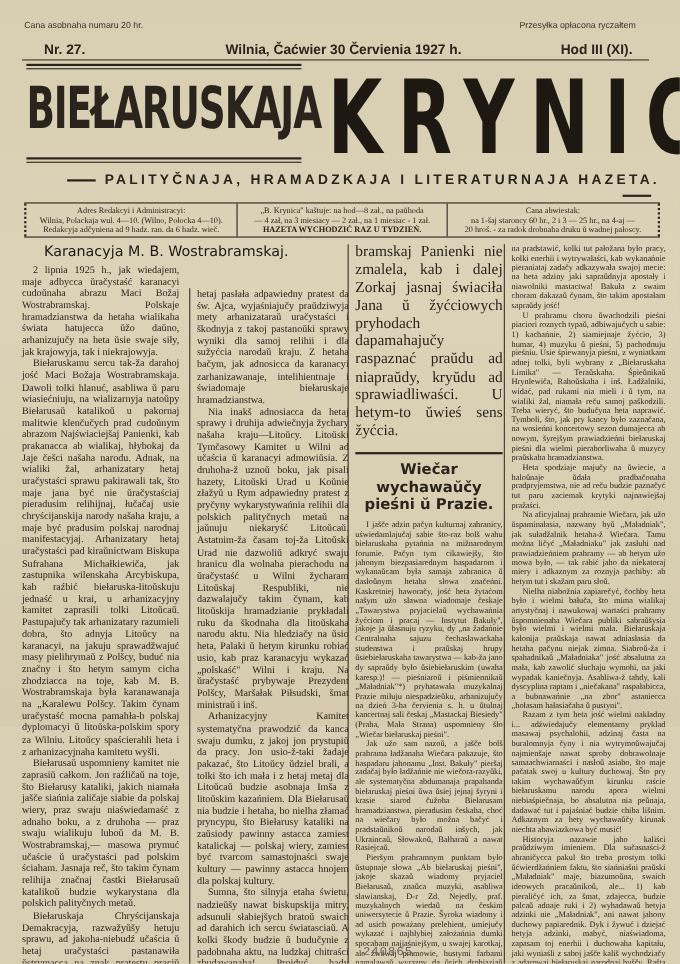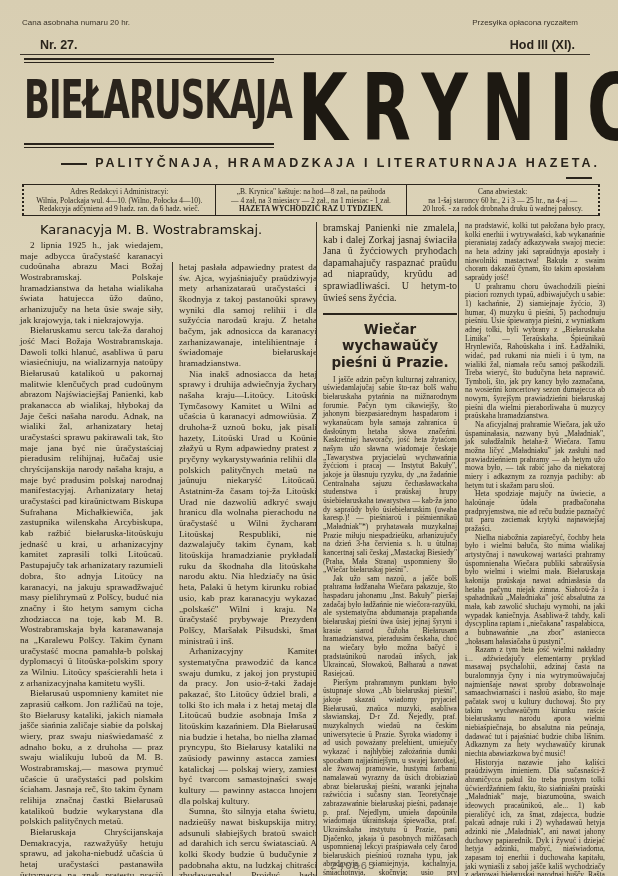--- a/index.html
+++ b/index.html
@@ -20,32 +20,33 @@
   .infobox .cell:first-child{border-left:2px dotted #2a241c;}
   .infobox .cell:last-child{border-right:2px dotted #2a241c;}
   .col{position:absolute;font-size:9.2px;line-height:1.16;text-align:justify;font-family:"Liberation Serif",serif;}
   .c1{left:20px;top:240px;width:143px;}
   .c2{left:172px;top:240px;width:138px;border-left:1px solid #3a3328;padding-left:6px;}
   .c3{left:316px;top:222px;width:134px;border-left:1px solid #3a3328;padding-left:6px;font-size:7.6px;line-height:1.14;}
   .c4{left:458px;top:222px;width:140px;border-left:1px solid #3a3328;padding-left:6px;font-size:7.6px;line-height:1.14;}
   .headline1{position:absolute;left:40px;top:222px;font-family:"DejaVu Sans",sans-serif;font-size:13px;font-weight:normal;color:#1d1912;white-space:nowrap;}
   p{margin:0;text-indent:10px;}
   .h2{font-family:"DejaVu Sans",sans-serif;font-weight:bold;font-size:13.5px;line-height:1.2;text-align:center;margin:10px 0 6px;border-top:2px solid #2a241c;padding-top:6px;}
-  .c3 .lead{font-size:10px;line-height:1.16;}
+  .c3 .lead{font-size:14px;line-height:1.16;}
   .stamp{position:absolute;left:330px;top:860px;font-family:"Liberation Mono",monospace;font-size:11px;color:#6a6358;letter-spacing:1px;}
 </style>
 </head>
 <body>
 
 <div class="page">
   <div class="topline l">Cana asobnaha numaru 20 hr.</div>
   <div class="topline r">Przesyłka opłacona ryczałtem</div>
 
   <div class="dateline">
     <span style="left:20px">Nr. 27.</span>
+    <span style="left:185px">Wilnia, Čaćwier 30 Červienia 1927 h.</span>
     <span style="right:15px">Hod III (XI).</span>
   </div>
 
   <div class="mast-left">
     <div class="rule2"></div>
     <div class="biel">BIEŁARUSKAJA</div>
     <div class="rule2" style="margin-top:18px"></div>
   </div>
   <div class="krynica">KRYNICA</div>
 
@@ -91,22 +92,22 @@
     <div class="h2">Wiečar wychawaŭčy pieśni ŭ Prazie.</div>
     <p>I jašče adzin pačyn kulturnaj zahranicy, uświedamlajučaj sabie što-raz bolš wahu biełaruskaha pytańnia na mižnarodnym forumie. Pačyn tym cikawiejšy, što jahonym biezpasiarednym haspadarom i wykanaŭcam była samaja zahranica ŭ dasłoŭnym hetaha słowa značeńni. Kaskretniej haworačy, jość heta žytaćom našym užo sławna wiadomaje českaje „Tawarystwa pryjacielaŭ wychawańnia žyćciom i pracaj — Instytut Bakuły", jakoje ja ŭłasnuju ryzyku, dy „na žadańnie Centralnaha sajuzu čechasławackaha studenstwa i praŭskaj hrupy ŭsiebiełaruskaha tawarystwa — kab-ža jano dy sapraŭdy było ŭsiebiełaruskim (uwaha karesp.)! — pieśniaroŭ i piśmiennikaŭ „Maładniak"*) pryhatawała muzykalnaj Prazie miłuju niespadzieŭku, arhanizujučy na dzień 3-ha červienia s. h. u ŭtulnaj kancertnaj sali českaj „Mastackaj Biesiedy" (Praha, Mała Strana) uspomnieny šło „Wiečar biełaruskaj pieśni".</p>
     <p>Jak užo sam nazoŭ, a jašče bolš prahrama ładžanaha Wiečara pakazuje, što haspadaru jahonamu „Inst. Bakuły" pieršaj zadačaj było ładžańnie nie wiečora-razyŭki, ale systematyčna abdumanaja prapahanda biełaruskaj pieśni ŭwa ŭsiej jejnaj šyryni i krasie siarod čužoha Biełarusam hramadzianstwa, pieradusim českaha, choć na wiečary było možna bačyć i pradstaŭnikoŭ narodaŭ inšych, jak Ukraincaŭ, Słowakoŭ, Bałharaŭ a nawat Rasiejcaŭ.</p>
     <p>Pieršym prahramnym punktam było ŭstupnaje słowa „Ab biełaruskaj pieśni", jakoje skazaŭ wiadomy pryjaciel Biełarusaŭ, znaŭca muzyki, asabliwa sławianskaj, D-r Zd. Nejedly, praf. muzykalnych wiedaŭ na českim uniwersytecie ŭ Prazie. Šyroka wiadomy i ad usich poważany prelehient, umiejučy wykazać i najhłybiej założańnia dumki spoсabam najjaśniejšym, u swajej karotkaj, ale žwawaj pramowie, hustymi farbami namalawaŭ wyrazny da ŭsich drobiaziaŭ abraz biełaruskaj pieśni, waranki jejnaha raźwićcia i sučasny stan. Teoretyčnaje zabrazawańnie biełaruskaj pieśni, padanaje p. praf. Nejedlym, umieła dapoŭniła wiadomaja ŭkrainskaja śpiewačka, praf. Ukrainskaha instytutu ŭ Prazie, pani Djačenko, jakaja ŭ pasobnych mižčasach uspomnienaj lekcyi praśpiawała cely čarod biełaruskich pieśnioŭ roznaha typu, jak abradawyja, siamiejnyja, kachalnyja, śmiachotnyja, skočnyja; usio pry artystyčnym akkompańjawańni samoha prelehienta p. praf. Nejedlyha. Dzieła składniejšaha paznańnia asnaŭnych roźnic pamiž charaktaram pieśniaŭ biełaruskaje z adnaho boku, dy rasiejskaje i ŭkrainskaj — z druhoha,—pry kancy lekcyi było praśpiawana po pary pieśnioŭ ukrainskich i rasiejskich.</p>
 
   </div>
 
   <div class="col c4">
     <p style="text-indent:0">na pradstawić, kolki tut pałožana było pracy, kolki enerhii i wytrywałaści, kab wykanańnie pieraniataj zadačy adkazywała swajoj mecie: na heta adziny jaki sapraŭdnyja apostały i niawolniki mastactwa! Bakuła z swaim choram dakazaŭ čynam, što takim apostałam sapraŭdy jość!</p>
     <p>U prahramu choru ŭwachodzili pieśni piaciori roznych typaŭ, adbiwajučych u sabie: 1) kachańnie, 2) siamiejnaje žyćcio, 3) humar, 4) muzyku ŭ pieśni, 5) pachodnuju pieśniu. Usie śpiewanyja pieśni, z wyniatkam adnej tolki, byli wybrany z „Biełaruskaha Limika" — Teraŭskaha. Śpieŭnikaŭ Hrynlewiča, Rahoŭskaha i inš. Ładžalniki, widać, pad rukami nia mieli i ŭ tym, na wialiki žal, niamała reču samoj paškodzili. Treba wieryć, što budučyna heta naprawić. Tymboli, što, jak pry kancy było zaznačana, na wosieńni koncertowy sezon dumajecca ab nowym, šyrejšym prawiadzieńni biełaruskaj pieśni dla wielmi pieraborliwaha ŭ muzycy praŭskaha hramadzianstwa.</p>
+    <p>Heta spodziaje majučy na ŭwiecie, a haloŭnaje ŭdała pradbačonaha pradpryjemstwa, nie ad reču budzie paznačyć tut paru zaciemak krytyki najnawiejšaj pražaści.</p>
     <p>Na aficyjalnaj prahramie Wiečara, jak užo ŭspaminałasia, nazwany byŭ „Maładniak", jak suładžalnik hetaha-ž Wiečara. Tamu možna ličyć „Maładniaku" jak zasłuhi nad prawiadzieńniem prahramy — ab hetym užo mowa było, — tak rabić jaho da niekatoraj miery i adkaznym za roznyja pachiby: ab hetym tut i skažam paru słoŭ.</p>
-    <p>Heta spodziaje majučy na ŭwiecie, a haloŭnaje ŭdała pradbačonaha pradpryjemstwa, nie ad reču budzie paznačyć tut paru zaciemak krytyki najnawiejšaj pražaści.</p>
     <p>Nielha niabožnia zapiarečyć, čochby heta było i wielmi bałuča, što mima wialikaj artystyčnaj i nawukowaj wartaści prahramy ŭspomnienaha Wiečara publiki sabraŭšysia było wielmi i wielmi mała. Biełaruskaja kałonija praŭskaja nawat adniasłasia da hetaha pačynu niejak zimna. Siabroŭ-ža i spahadnikaŭ „Maładniaka" jość absalutna za mała, kab zawolić słuchaju wymohi, na jaki wypadak kaniečnyja. Asabliwa-ž tahdy, kali dyscyplina raptam i „niečakana" raspałabicca, a bubnawańnie „na zbor" astaniecca „hołasam hałasiačaha ŭ pustyni".</p>
     <p>Razam z tym heta jość wielmi nakładny i... adźwiedajučy elementarny pryklad masawaj psychalohii, adzinaj časta na buralomnyja čyny i nia wytrymoŭwajučaj najmienšaje nawat sproby dobrawolnaje samaachwiarnaści i nasłoŭ asiabo, što maje pačatak swoj u kultury duchowaj. Što pry takim wychawaŭčym kirunku raście biełaruskamu narodu apora wielmi niebiaśpiečnaja, bo absalutna nia peŭnaja, dadawać tut i pajaśniać budzie chiba lišnim. Adkaznym za hety wychawaŭčy kirunak niechta abawiazkowa być musić!</p>
     <p>Historyja nazawie jaho kaliści praŭdziwym imieniem. Dla sučasnaści-ž ahraničycca pakul što treba prostym tolki ŭćwierdžańniem faktu, što siańniašni praŭski „Maładniak" maje, biazumoŭna, swaich ideowych pracaŭnikoŭ, ale... 1) kab pieraličyć ich, za šmat, zdajecca, budzie palcaŭ adnaje ruki i 2) wyhadawaŭ hetyja adzinki nie „Maładniak", ani nawat jahony duchowy papiarednik. Dyk i žywuć i dziejać hetyja adzinki, mabyć, niaświadoma, zapasam toj enerhii i duchowaha kapitału, jaki wyniaśli z saboj jašče kališ wychodziačy z adarowaj biełaruskaj narodnaj buščy. Rašta — sazonny hałas!</p>
 
   </div>
 
   <div class="stamp">240865</div>
 </div>
 
 </body></html>

